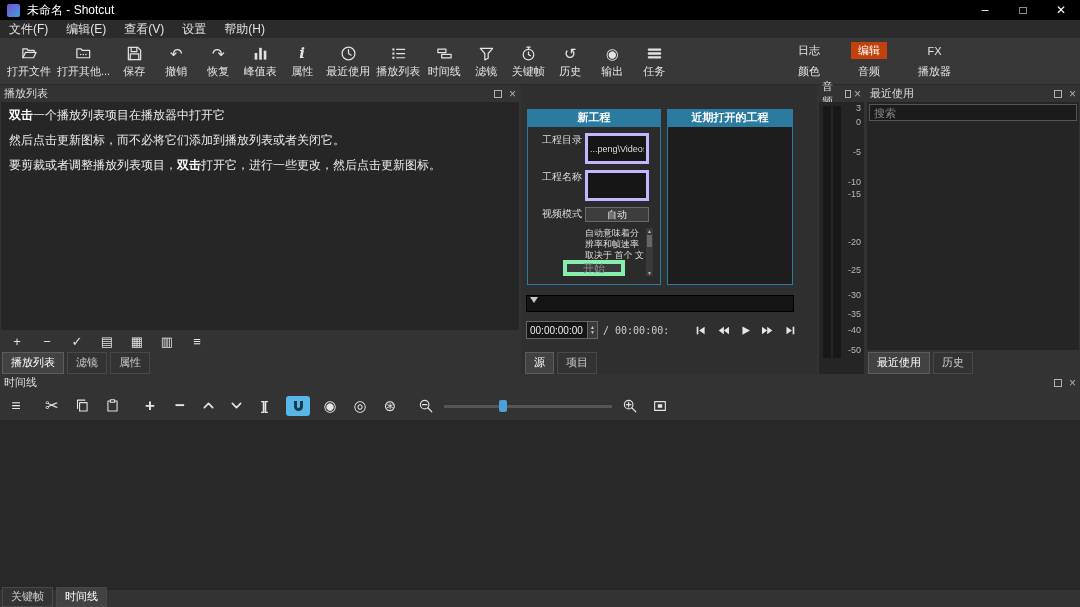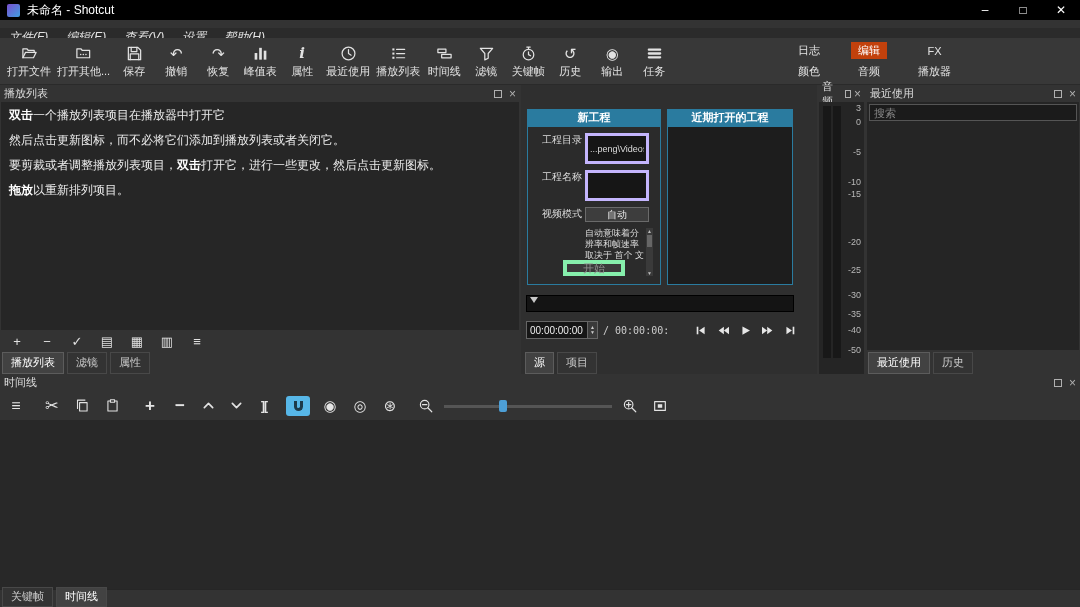--- a/index.html
+++ b/index.html
@@ -7,21 +7,21 @@
   body{background:#333;color:#ddd;position:relative;}
 
   
   #titlebar{position:absolute;left:0;top:0;width:1080px;height:20px;background:#000;display:flex;align-items:center;}
   .app-ico{width:13px;height:13px;margin:0 7px;border-radius:2px;background:linear-gradient(135deg,#7a4fd0 0%,#3f9fe0 100%);}
   #titlebar .title{font-size:12px;color:#fff;}
   .wbtns{margin-left:auto;display:flex;height:100%;}
   .wbtn{width:38px;height:100%;display:flex;align-items:center;justify-content:center;color:#fff;font-size:12px;}
 
   
-  #menubar{position:absolute;left:0;top:28px;width:1080px;height:18px;background:#2b2b2b;display:flex;align-items:center;font-style:italic;}
+  #menubar{position:absolute;left:0;top:20px;width:1080px;height:18px;background:#2b2b2b;display:flex;align-items:center;}
   .menu-item{font-size:12px;color:#e3e3e3;padding:0 9px;height:100%;display:flex;align-items:center;}
 
   
   #toolbar{position:absolute;left:0;top:38px;width:1080px;height:47px;background:#383838;border-bottom:1px solid #2a2a2a;display:flex;align-items:center;padding-left:4px;}
   .tbi{display:flex;flex-direction:column;align-items:center;gap:1px;min-width:42px;padding:2px 3px;font-size:11px;color:#e2e2e2;}
   .tbi .ic{height:19px;display:flex;align-items:center;justify-content:center;}
   .ic svg,.tl-ic svg{display:block;stroke:#e2e2e2;fill:none;stroke-width:1.3;stroke-linecap:round;stroke-linejoin:round;}
   svg.fillic *{fill:#e6e6e6;stroke:none;}
   .glyph{display:inline-flex;align-items:center;justify-content:center;color:#e2e2e2;font-size:15px;line-height:17px;}
   .gserif{font-family:"DejaVu Serif","Liberation Serif",serif;font-weight:bold;font-style:italic;font-size:15px;}
@@ -254,21 +254,20 @@
   <div class="dock-head">
     <span>播放列表</span>
     <span class="sp"></span>
     <span class="float-ic"></span>
     <span class="close-ic">×</span>
   </div>
   <div class="pl-content">
     <p class="tip"><b>双击</b><span>一个播放列表项目在播放器中打开它</span></p>
     <p class="tip"><span>然后点击更新图标，而不必将它们添加到播放列表或者关闭它。</span></p>
     <p class="tip"><span>要剪裁或者调整播放列表项目，</span><b>双击</b><span>打开它，进行一些更改，然后点击更新图标。</span></p>
-    <p class="tip"><b>拖放</b><span>以重新排列项目。</span></p>
   </div>
   <div class="pl-toolbar">
     <span class="glyph">+</span>
     <span class="glyph">−</span>
     <span class="glyph">✓</span>
     <span class="glyph">▤</span>
     <span class="glyph">▦</span>
     <span class="glyph">▥</span>
     <span class="glyph">≡</span>
   </div>

